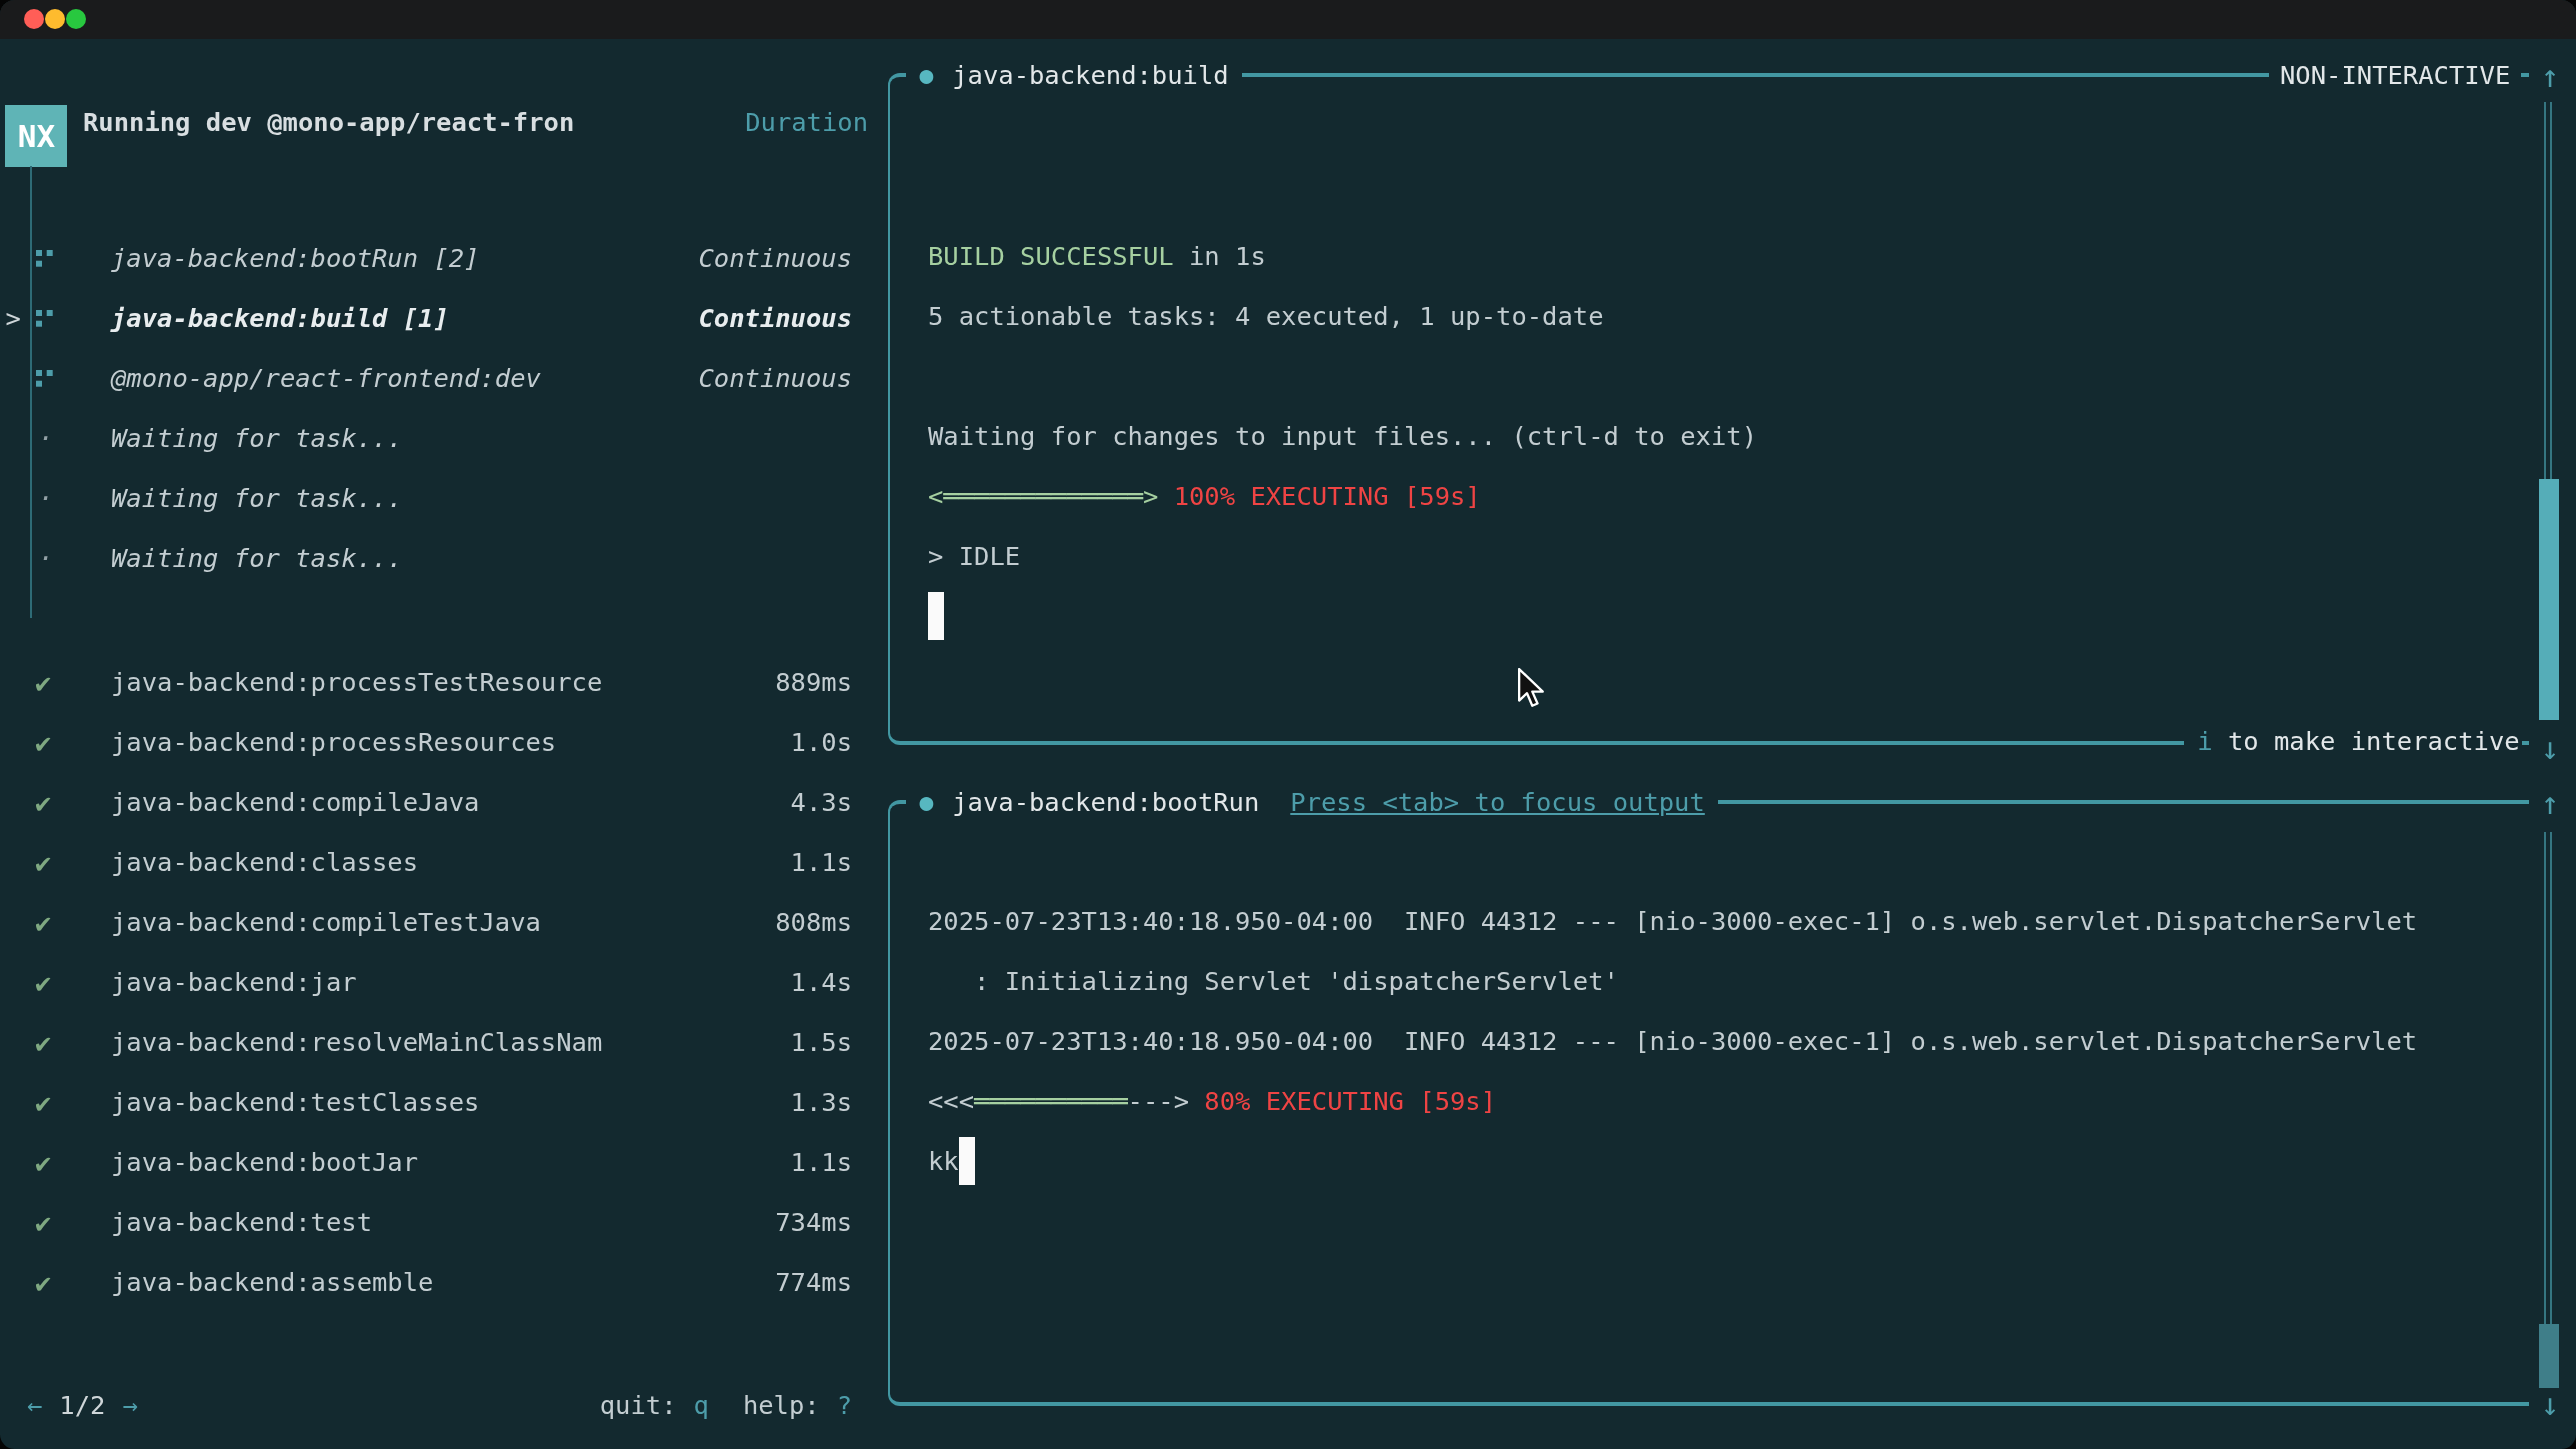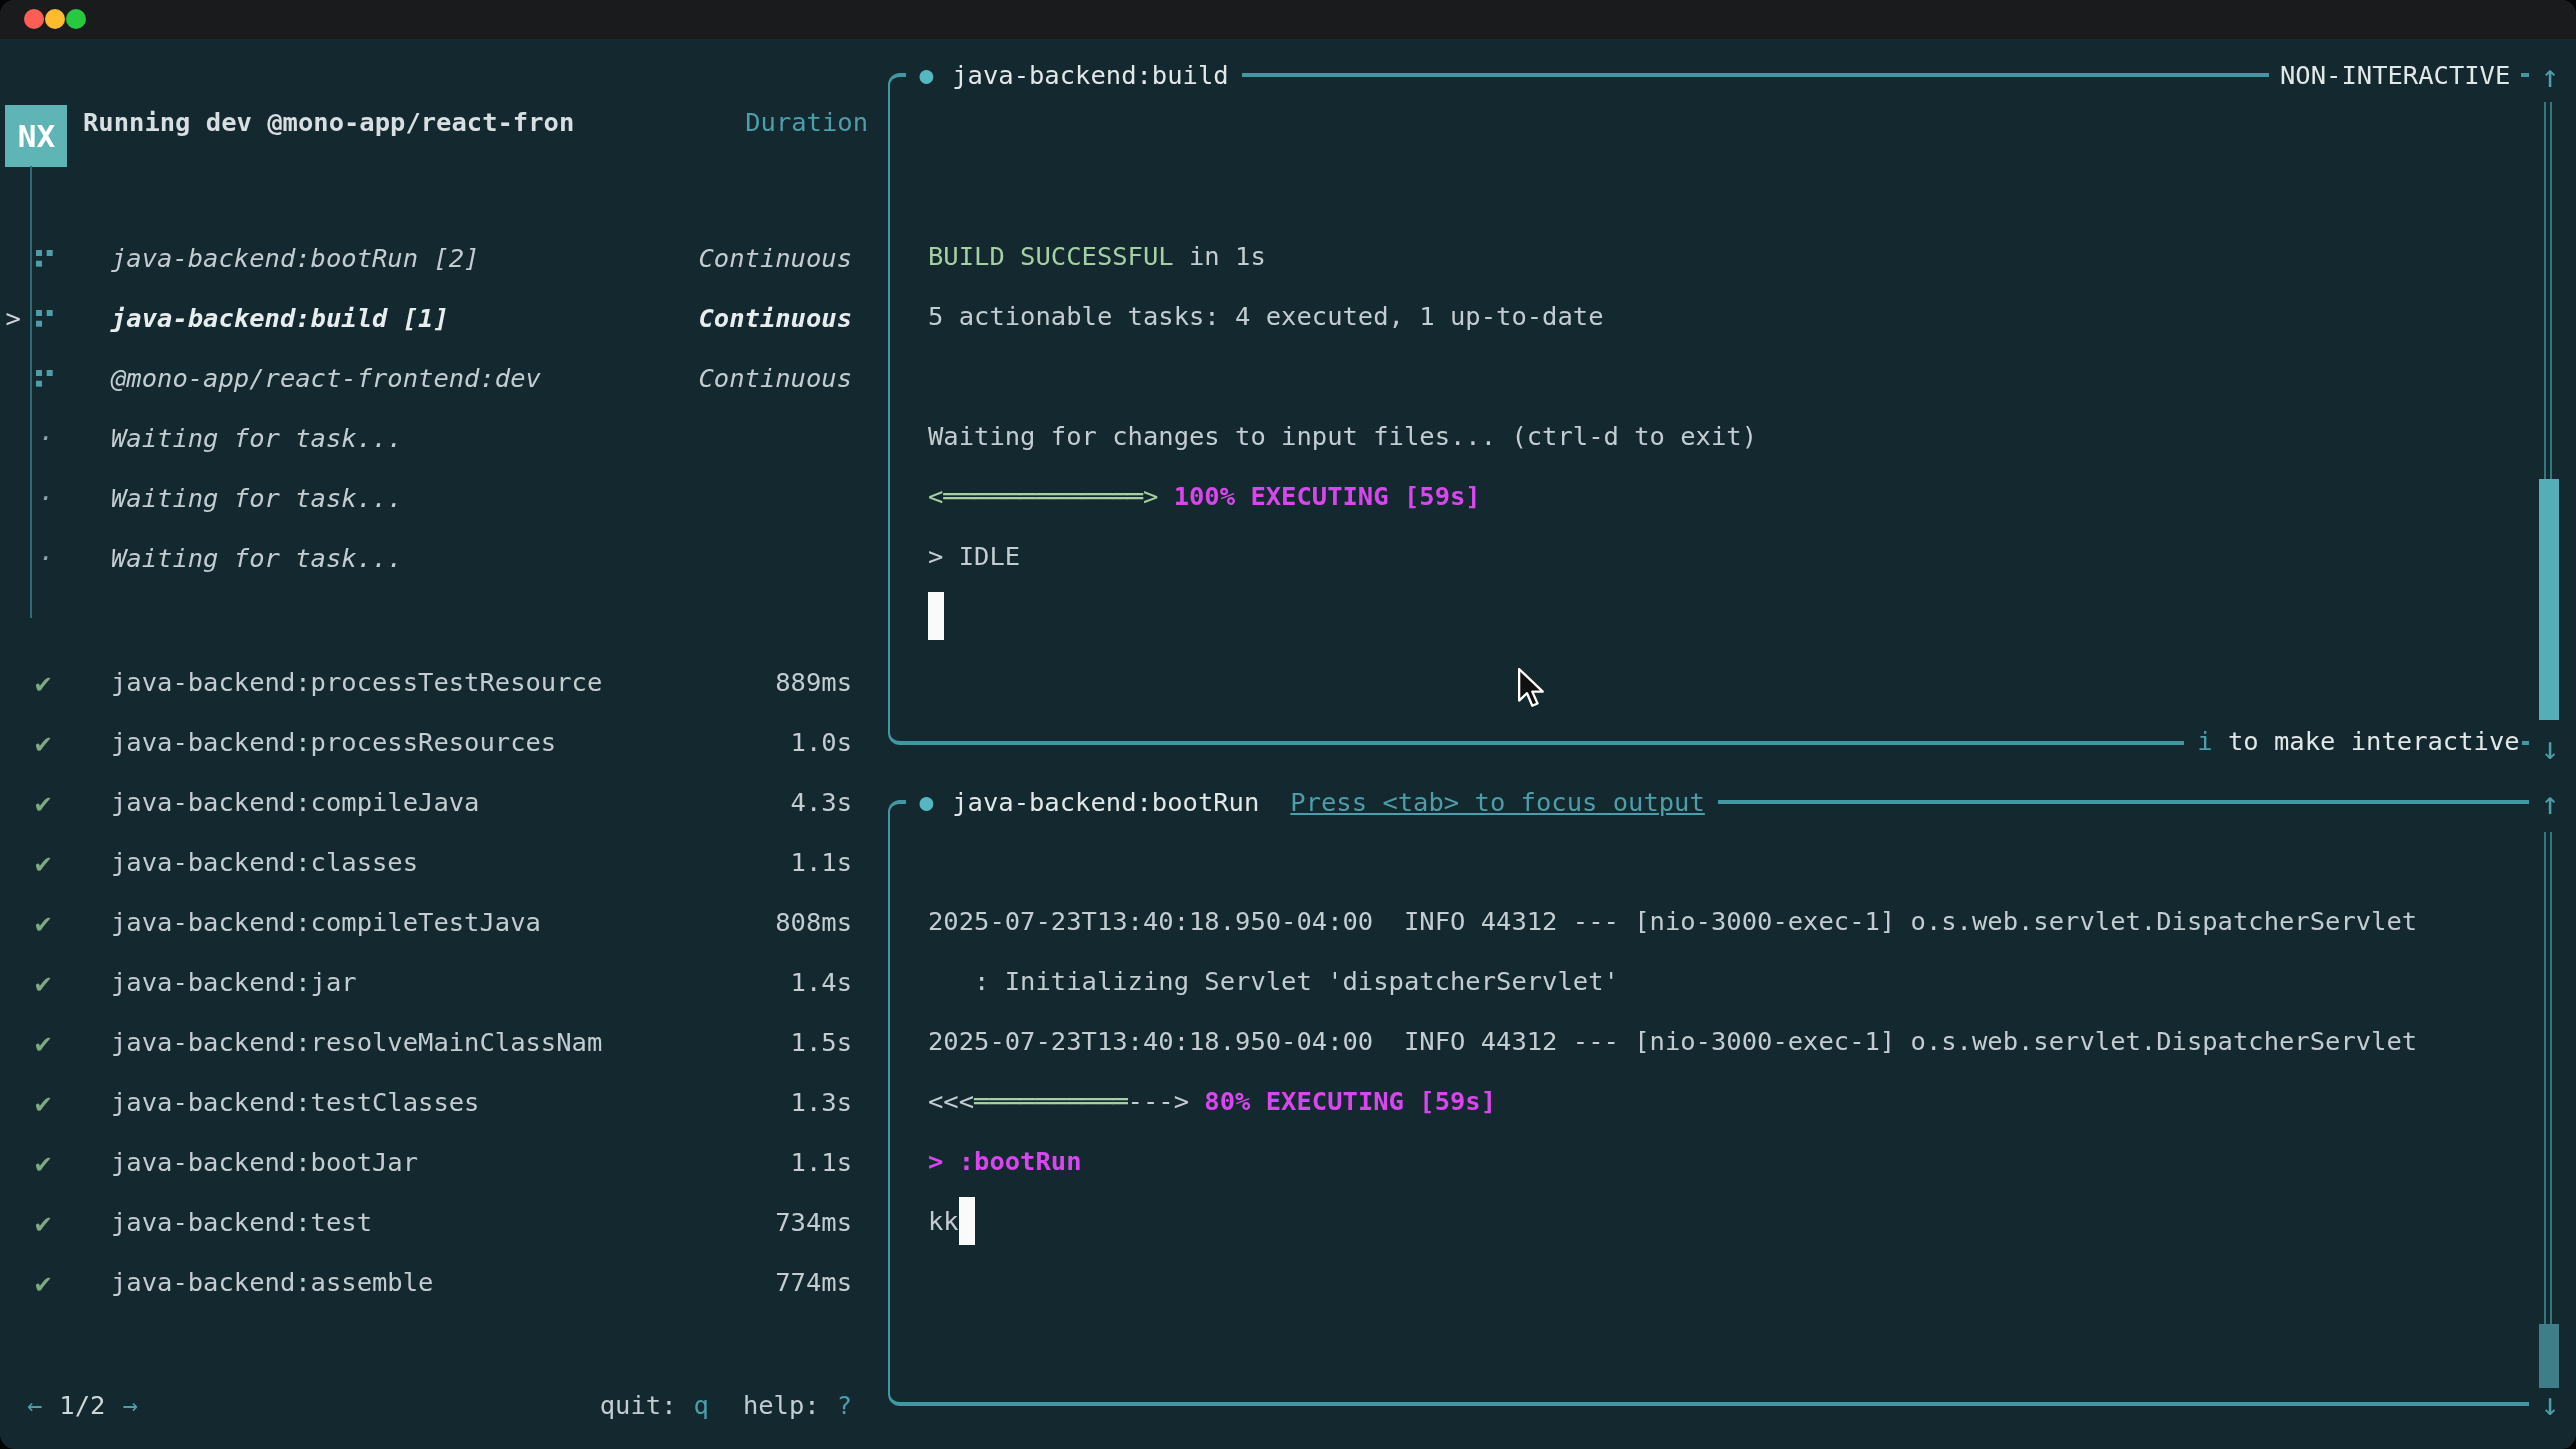--- a/index.html
+++ b/index.html
@@ -55,21 +55,21 @@
   .phint{color:var(--teal);margin-left:31px;white-space:pre;text-decoration:underline;}
   .pbadge{position:absolute;right:8px;top:-32px;height:60px;display:flex;align-items:center;
     background:var(--bg);padding:0 10.7px;color:var(--white);white-space:pre;}
   .pfoot-hint{position:absolute;bottom:-30px;right:6.7px;height:60px;display:flex;align-items:center;
     background:var(--bg);padding:0 2.7px 0 13.4px;white-space:pre;}
   .pfoot-hint .white{color:var(--white);}
   .pstack{position:absolute;left:38px;right:13.4px;}
   .s1{top:149px;} .s2{top:87px;}
   .pline{height:60px;display:flex;align-items:center;white-space:pre;}
   .green{color:var(--green);}
-  .boldw{color:#d946ef;font-weight:bold;}
+  .boldw{color:#ef4444;font-weight:normal;}
   .cursor{display:inline-block;width:16px;height:48px;background:#fafafa;}
 
   
   .sb-arrow{position:absolute;left:2533px;width:34px;height:58px;display:flex;align-items:center;
     justify-content:center;color:var(--teal);font-size:31px;}
   .up1{top:47px;} .down1{top:719px;} .up2{top:774px;} .down2{top:1375px;}
   .track{position:absolute;left:2544px;width:4px;border-left:2.7px solid #357681;border-right:2.7px solid #357681;}
   .track1{top:102px;height:377px;} .track2{top:832px;height:492px;}
   .thumb{position:absolute;left:2539px;width:20px;}
   .thumb1{top:479px;height:241px;background:#55adb8;}
@@ -245,21 +245,20 @@
       <span class="phint">Press &lt;tab&gt; to focus output</span>
     </div>
 
     <div class="pstack s2">
       <div class="pline">2025-07-23T13:40:18.950-04:00  INFO 44312 --- [nio-3000-exec-1] o.s.web.servlet.DispatcherServlet</div>
         <div class="pline">   : Initializing Servlet 'dispatcherServlet'</div>
         <div class="pline">2025-07-23T13:40:18.950-04:00  INFO 44312 --- [nio-3000-exec-1] o.s.web.servlet.DispatcherServlet</div>
       <div class="pline">
         <span>&lt;&lt;&lt;</span><span class="green">══════════</span><span>---&gt; </span><span class="boldw">80% EXECUTING [59s]</span>
       </div>
-      <div class="pline boldw">&gt; :bootRun</div>
       <div class="pline">
         <span>kk</span><span class="cursor"></span>
       </div>
     </div>
   </div>
 
   <div class="sb-arrow up2">↑</div>
   <div class="track track2"></div>
   <div class="thumb thumb2"></div>
   <div class="sb-arrow down2">↓</div>

